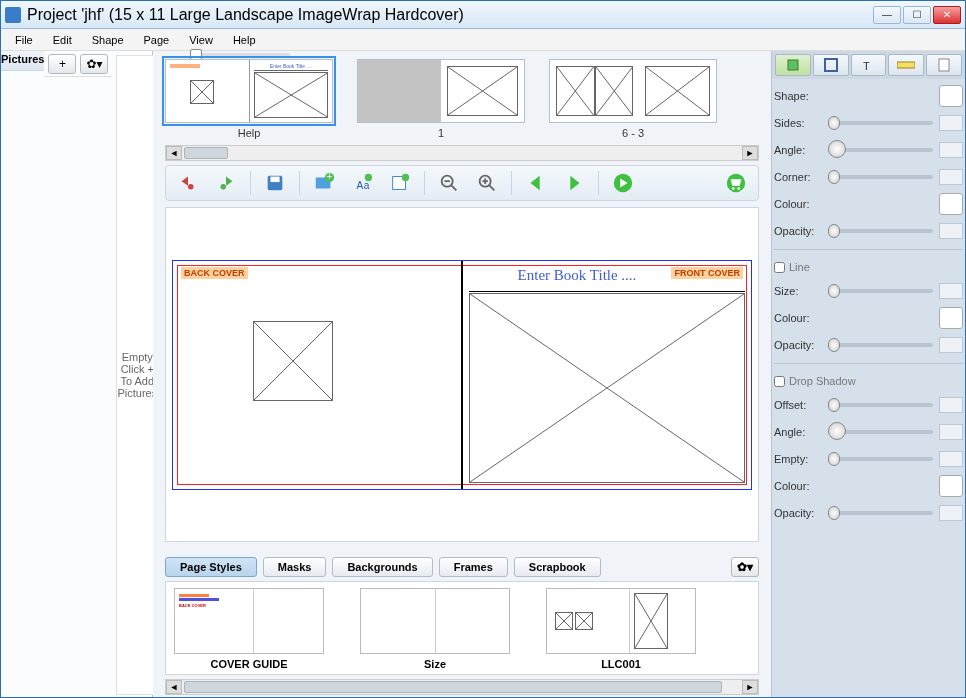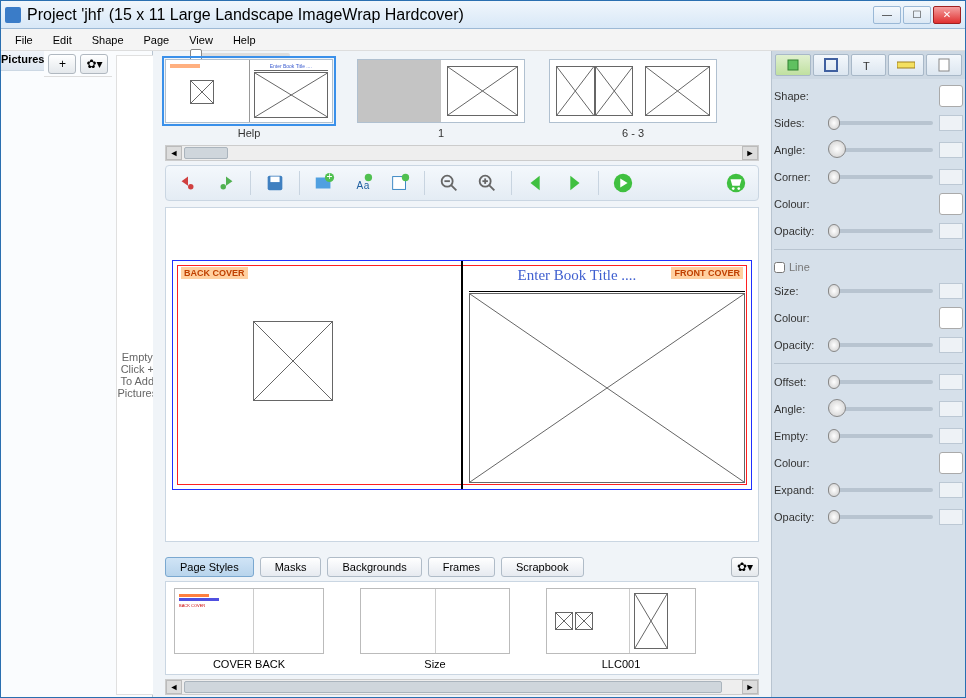--- a/index.html
+++ b/index.html
@@ -60,21 +60,21 @@
 .spread { width:580px; height:230px; border:1px solid #2030ff; position:relative; display:flex;}
 .spread::before{content:'';position:absolute;inset:4px;border:1px solid #ff2020;}
 .page{flex:1;position:relative;}
 .page+.page{border-left:2px solid #000;}
 .bc-label{position:absolute;top:6px;left:8px;background:#ffd0a0;color:#c04000;font-size:9px;font-weight:600;padding:1px 3px;}
 .fc-label{position:absolute;top:6px;right:8px;background:#ffd0a0;color:#c04000;font-size:9px;font-weight:600;padding:1px 3px;}
 .title-entry{position:absolute;top:6px;left:10px;right:70px;text-align:center;color:#4060d0;font-size:15px;font-family:Georgia,serif;}
 .front-line{position:absolute;top:30px;left:6px;right:6px;height:1px;background:#000;}
 
 
-.bottom-strip { margin:7px 12px 4px 12px; }
+.bottom-strip { margin:7px 12px 4px 12px;font-weight:bold; }
 .tabbar { display:flex; align-items:center; gap:6px; padding:4px 0;}
 .tab { padding:3px 14px; background:linear-gradient(#fff,#e6eaf0); border:1px solid #b0bcc8; border-radius:3px; font-size:11px;}
 .tab.active{background:linear-gradient(#d0e4f6,#b8d4ec);border-color:#7aa8d0;}
 .tabbar .spacer{flex:1;}
 .styles { display:flex; gap:36px; padding:6px 8px 4px 8px; background:#fff; border:1px solid #cad6e2;}
 .style-item{display:flex;flex-direction:column;align-items:center;gap:4px;}
 .style-thumb{width:150px;height:66px;border:1px solid #bbb;background:#fff;display:flex;position:relative;}
 
 
 .right { width:194px; background:#d6e0ea; border-left:1px solid #b8c4d0; display:flex; flex-direction:column;}
@@ -348,21 +348,21 @@
       <div class="styles">
         <div class="style-item">
           <div class="style-thumb">
             <div style="flex:1;position:relative;padding:4px;">
               <div style="width:30px;height:3px;background:#ff8040;margin:1px 0;"></div>
               <div style="width:40px;height:3px;background:#5050e0;margin:1px 0;"></div>
               <div style="font-size:4px;color:#c00;margin-top:2px;">BACK COVER</div>
             </div>
             <div style="flex:1;border-left:1px solid #ccc;"></div>
           </div>
-          <div>COVER BACK</div>
+          <div>COVER GUIDE</div>
         </div>
         <div class="style-item">
           <div class="style-thumb">
             <div style="flex:1;"></div>
               <div style="flex:1;border-left:1px solid #ccc;"></div>
           </div>
           <div>Size</div>
         </div>
         <div class="style-item">
           <div class="style-thumb">
@@ -487,20 +487,24 @@
           <div class="swatch"></div>
         </div>
       <div class="prop-row">
           <div class="prop-label">Opacity:</div>
           <div class="pslider">
             <div class="knob"></div>
           </div>
           <div class="pval"></div>
         </div>
       <div class="hr"></div>
+      <div class="section-head">
+          <input type="checkbox" style="">
+          <span>Drop Shadow</span>
+        </div>
       <div class="prop-row">
           <div class="prop-label">Offset:</div>
           <div class="pslider">
             <div class="knob"></div>
           </div>
           <div class="pval"></div>
         </div>
       <div class="prop-row">
           <div class="prop-label">Angle:</div>
           <div class="pslider dial">
@@ -514,27 +518,20 @@
             <div class="knob"></div>
           </div>
           <div class="pval"></div>
         </div>
       <div class="prop-row">
           <div class="prop-label">Colour:</div>
           <div style="flex:1"></div>
           <div class="swatch"></div>
         </div>
       <div class="prop-row">
-          <div class="prop-label">Expand:</div>
-          <div class="pslider">
-            <div class="knob"></div>
-          </div>
-          <div class="pval"></div>
-        </div>
-      <div class="prop-row">
           <div class="prop-label">Opacity:</div>
           <div class="pslider">
             <div class="knob"></div>
           </div>
           <div class="pval"></div>
         </div>
     </div>
   </div>
 </div>
 

